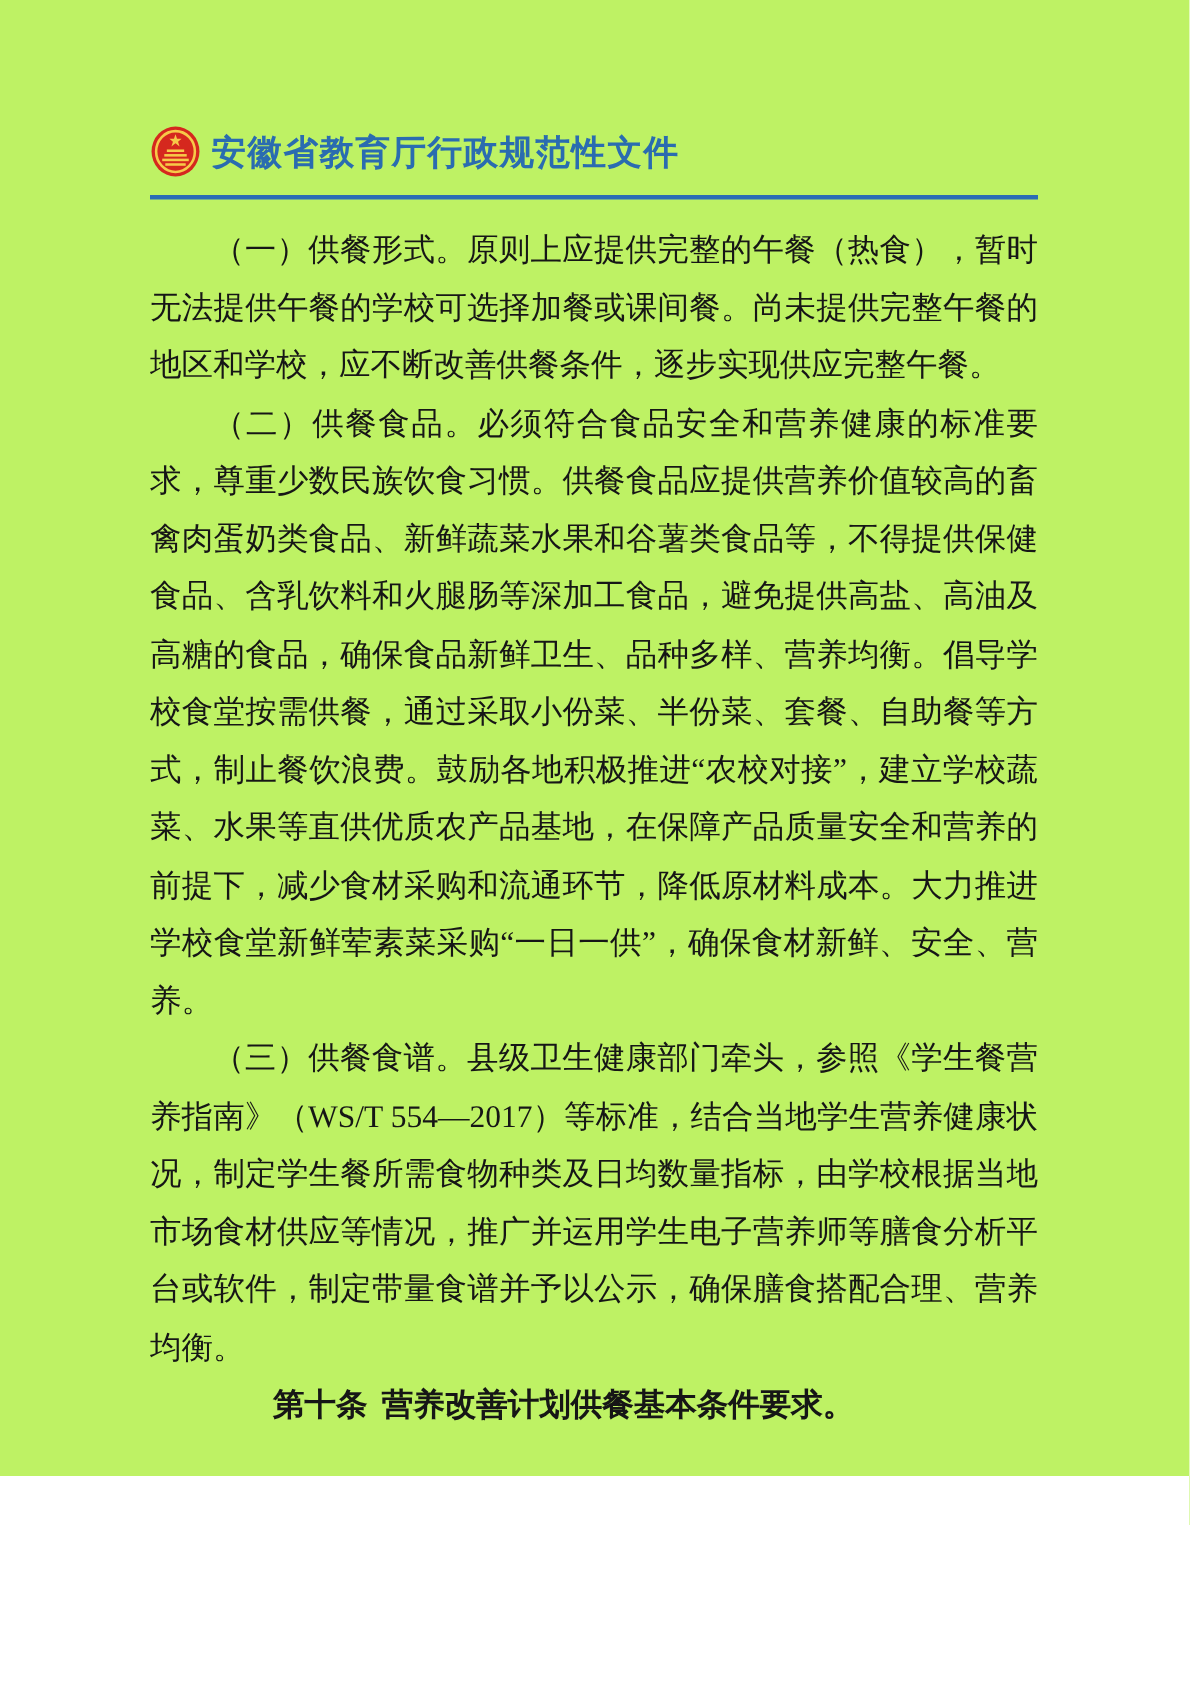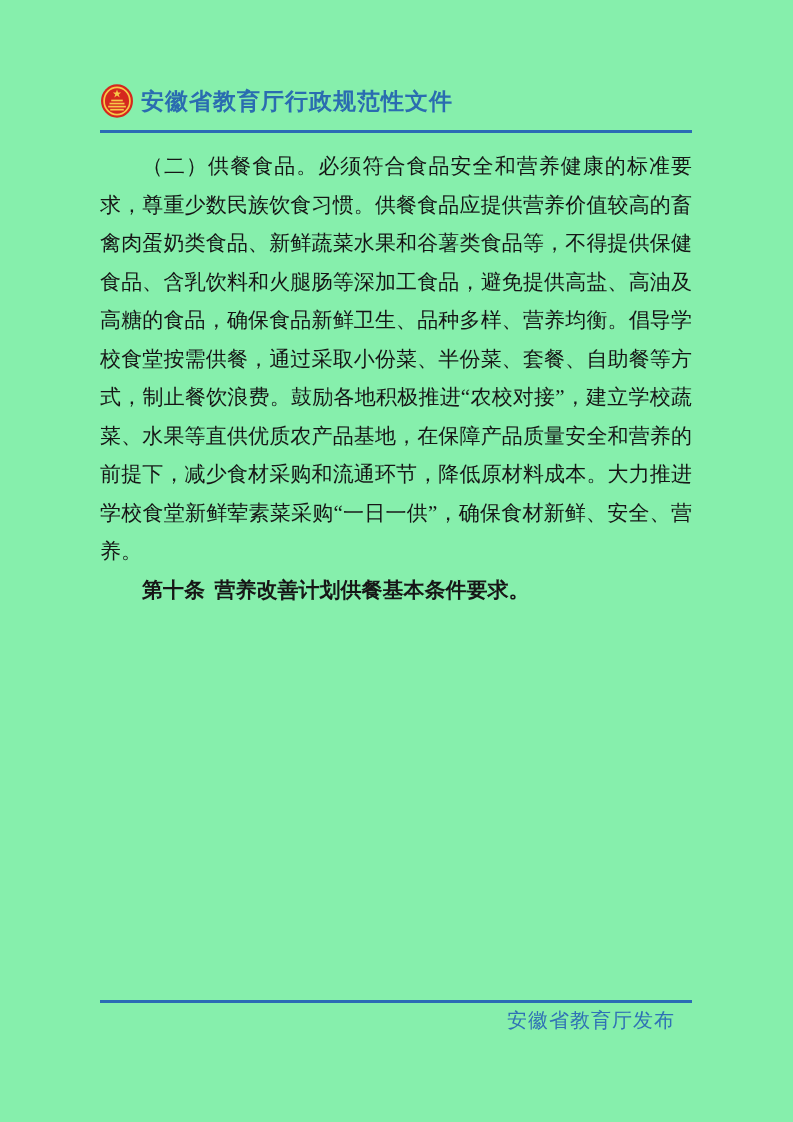--- a/index.html
+++ b/index.html
@@ -1,20 +1,20 @@
 <!DOCTYPE html>
 <html><head>
 <meta charset="utf-8">
 <style>
   html, body { margin: 0; padding: 0; background: #ffffff; }
   .page {
     position: relative;
     width: 793px;
-    height: 1122px;
-    background: #86efac;
+    height: 984px;
+    background: #bef264;
     overflow: hidden;
     font-family: "Liberation Serif", "DejaVu Serif", serif;
   }
   .doc-header {
     position: absolute;
     left: 100px; right: 101px; top: 82px;
     display: flex;
     align-items: center;
     gap: 7px;
   }
@@ -51,20 +51,21 @@
     text-align: justify;
     text-justify: inter-ideograph;
   }
   .doc-body p {
     margin: 0;
     text-indent: 2em;
   }
   .article-label {
     font-weight: bold;
     font-family: "Liberation Sans", "DejaVu Sans", sans-serif;
+    margin-left: 40px;
   }
   .article-text { margin-left: 0.45em; font-weight: bold; }
   .publisher-line {
     position: absolute;
     left: 100px; right: 118px;
     top: 1007px;
     text-align: right;
     color: #2f71b5;
     font-family: "Liberation Sans", "DejaVu Sans", sans-serif;
     font-weight: normal;
@@ -88,21 +89,23 @@
         <rect x="24" y="64" width="52" height="5" fill="#f7c948"></rect>
         <rect x="30" y="73" width="40" height="5" fill="#f7c948"></rect>
       </svg>
     </span>
     <span class="doc-title">安徽省教育厅行政规范性文件</span>
   </div>
 
   <div class="rule rule-top"></div>
 
   <div class="doc-body">
+    <p>（一）供餐形式。原则上应提供完整的午餐（热食），暂时无法提供午餐的学校可选择加餐或课间餐。尚未提供完整午餐的地区和学校，应不断改善供餐条件，逐步实现供应完整午餐。</p>
     <p>（二）供餐食品。必须符合食品安全和营养健康的标准要求，尊重少数民族饮食习惯。供餐食品应提供营养价值较高的畜禽肉蛋奶类食品、新鲜蔬菜水果和谷薯类食品等，不得提供保健食品、含乳饮料和火腿肠等深加工食品，避免提供高盐、高油及高糖的食品，确保食品新鲜卫生、品种多样、营养均衡。倡导学校食堂按需供餐，通过采取小份菜、半份菜、套餐、自助餐等方式，制止餐饮浪费。鼓励各地积极推进“农校对接”，建立学校蔬菜、水果等直供优质农产品基地，在保障产品质量安全和营养的前提下，减少食材采购和流通环节，降低原材料成本。大力推进学校食堂新鲜荤素菜采购“一日一供”，确保食材新鲜、安全、营养。</p>
+    <p>（三）供餐食谱。县级卫生健康部门牵头，参照《学生餐营养指南》（WS/T 554—2017）等标准，结合当地学生营养健康状况，制定学生餐所需食物种类及日均数量指标，由学校根据当地市场食材供应等情况，推广并运用学生电子营养师等膳食分析平台或软件，制定带量食谱并予以公示，确保膳食搭配合理、营养均衡。</p>
     <p><span class="article-label">第十条</span><span class="article-text">营养改善计划供餐基本条件要求。</span></p>
 
   </div>
 
   <div class="rule rule-bottom"></div>
 
   <div class="publisher-line">安徽省教育厅发布</div>
 
 </div>
 

